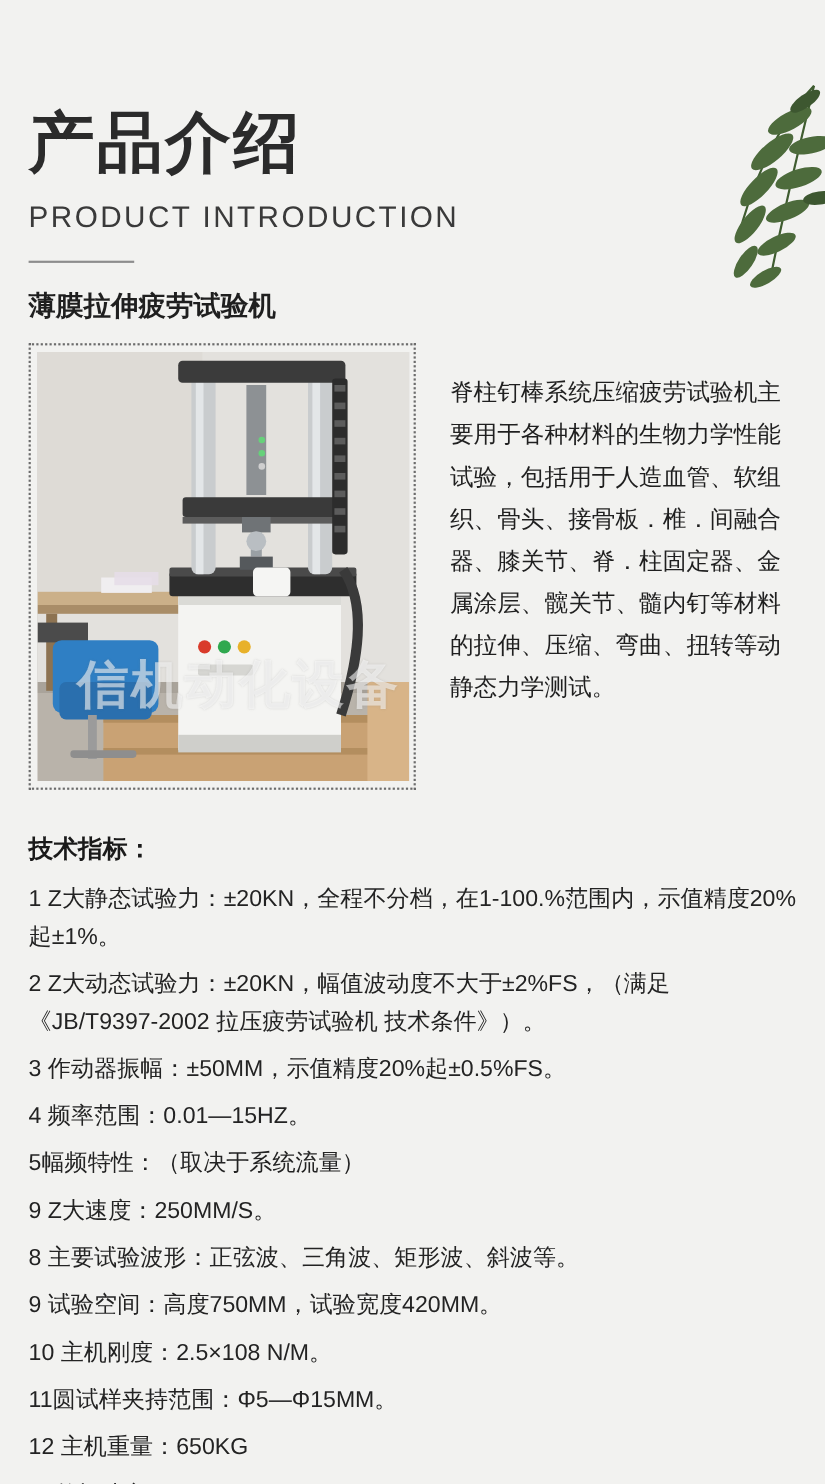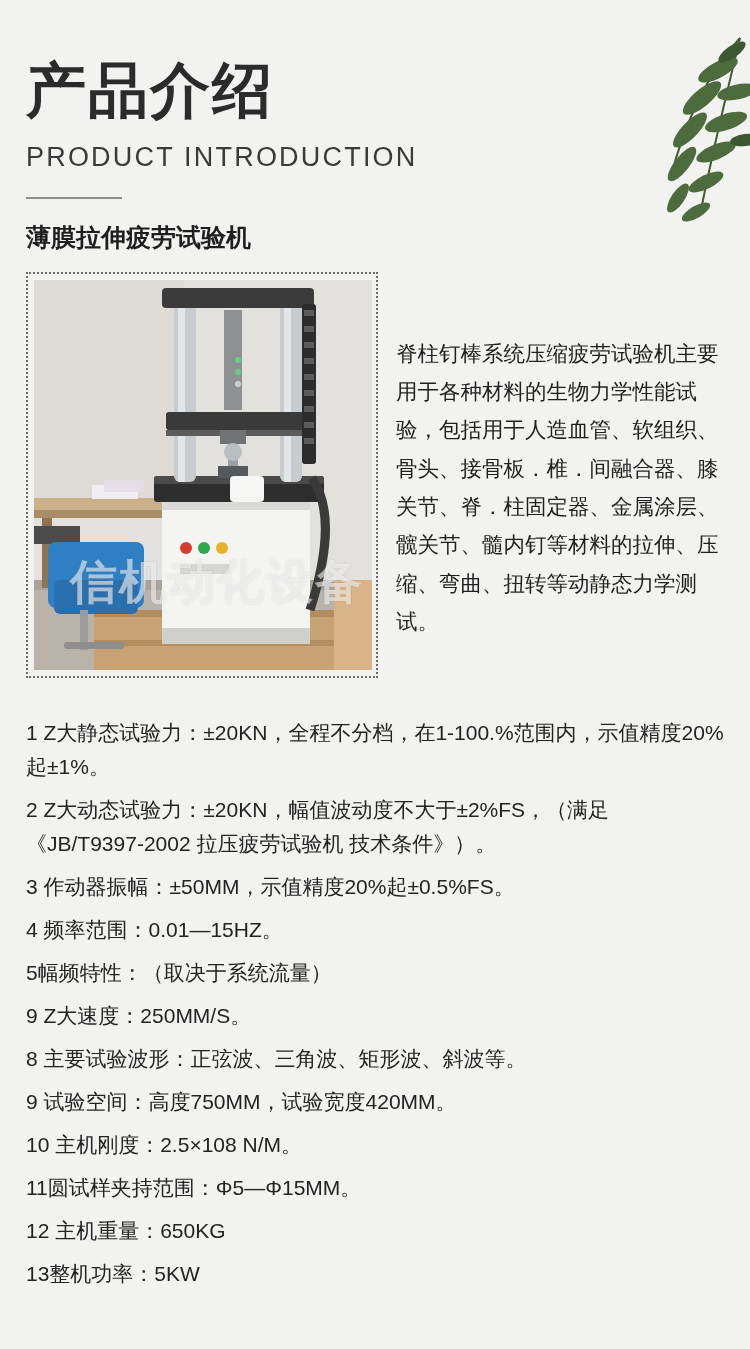--- a/index.html
+++ b/index.html
@@ -21,20 +21,21 @@
     width: 750px;
     height: 1349px;
     box-sizing: border-box;
     padding: 0 26px;
   }
 
   
   .header {
     position: relative;
     padding-top: 60px;
+    margin-top: 40px;
   }
   .title-cn {
     font-size: 60px;
     font-weight: 800;
     letter-spacing: 2px;
     color: #2b2b2b;
     line-height: 1;
     margin: 0;
     font-family: "DejaVu Sans", "Liberation Sans", sans-serif;
   }
@@ -65,21 +66,22 @@
     top: 30px;
     width: 160px;
     height: 220px;
     pointer-events: none;
   }
 
   
   .content-row {
     display: flex;
     margin-top: 18px;
-    align-items: center;
+    align-items: flex-start;
+    gap: 13px;
   }
   .photo-frame {
     border: 2px dotted #6c6c6c;
     padding: 6px;
     width: 352px;
     box-sizing: border-box;
     background: #f2f2f0;
     flex: 0 0 auto;
   }
   .photo {
@@ -251,20 +253,21 @@
         </svg>
       </div>
     </div>
 
     <div class="desc">脊柱钉棒系统压缩疲劳试验机主要用于各种材料的生物力学性能试验，包括用于人造血管、软组织、骨头、接骨板．椎．间融合器、膝关节、脊．柱固定器、金属涂层、髋关节、髓内钉等材料的拉伸、压缩、弯曲、扭转等动静态力学测试。</div>
   </div>
 
   <div class="watermark">信机动化设备</div>
 
   <div class="specs">
+    <div class="specs-title">技术指标：</div>
     <div class="spec-item">1 Z大静态试验力：±20KN，全程不分档，在1-100.%范围内，示值精度20%起±1%。</div>
     <div class="spec-item">2 Z大动态试验力：±20KN，幅值波动度不大于±2%FS，（满足《JB/T9397-2002 拉压疲劳试验机 技术条件》）。</div>
     <div class="spec-item">3 作动器振幅：±50MM，示值精度20%起±0.5%FS。</div>
     <div class="spec-item">4 频率范围：0.01—15HZ。</div>
     <div class="spec-item">5幅频特性：（取决于系统流量）</div>
     <div class="spec-item">9 Z大速度：250MM/S。</div>
     <div class="spec-item">8 主要试验波形：正弦波、三角波、矩形波、斜波等。</div>
     <div class="spec-item">9 试验空间：高度750MM，试验宽度420MM。</div>
     <div class="spec-item">10 主机刚度：2.5×108 N/M。</div>
     <div class="spec-item">11圆试样夹持范围：Φ5—Φ15MM。</div>

